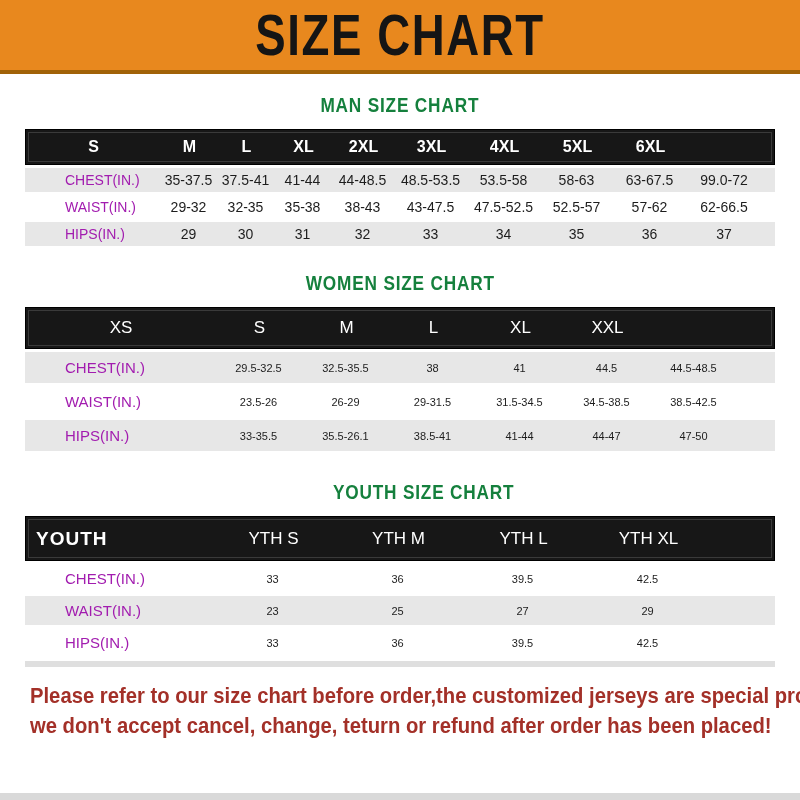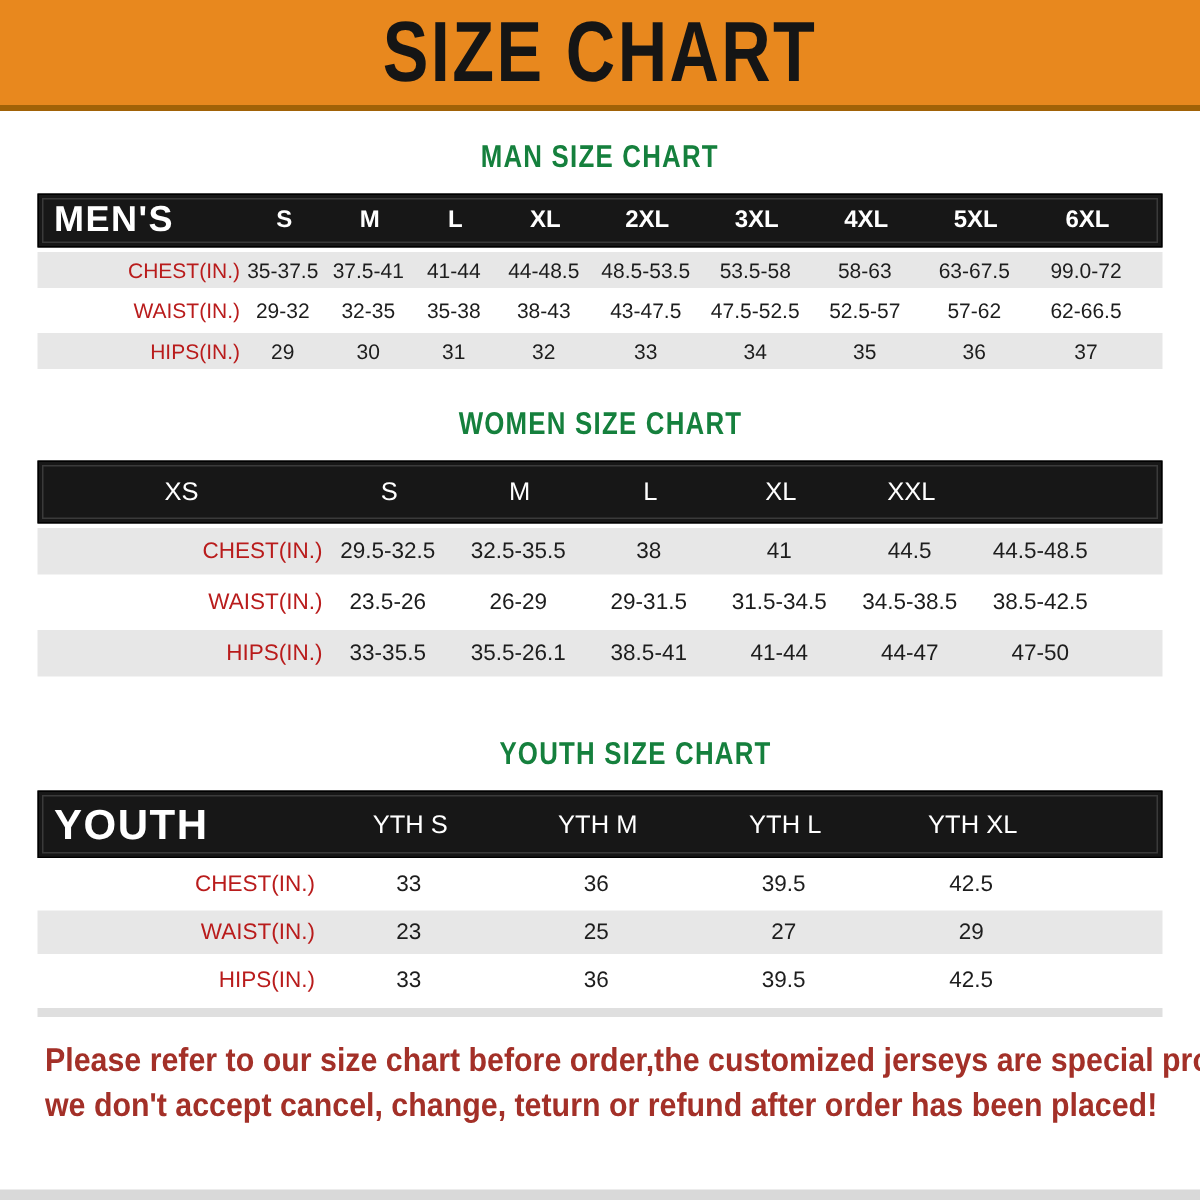--- a/index.html
+++ b/index.html
@@ -17,70 +17,69 @@
     transform:scaleX(.80);transform-origin:center;white-space:nowrap;
   }
   
   .section-title{
     text-align:center;font-weight:bold;color:#15803d;
     font-size:21px;line-height:1;white-space:nowrap;
   }
   .section-title span{display:inline-block;transform:scaleX(.82);transform-origin:center;letter-spacing:1px;}
   .t-men{margin-top:20px;}
   .t-women{margin-top:26px;}
-  .t-youth{margin-top:41px;padding-left:48px;}
+  .t-youth{margin-top:30px;padding-left:48px;}
   
   .size-table{margin:0 25px;}
   .men-table{margin-top:14px;}
   .women-table{margin-top:14px;}
   .youth-table{margin-top:14px;}
   .thead{
     background:#171717;color:#fff;display:grid;align-items:center;
     border:1px solid #000;box-shadow:inset 0 0 0 2px #171717, inset 0 0 0 3px #3a3a3a;
   }
   .men-table .thead{grid-template-columns:135px 57px 57px 57px 63px 73px 73px 73px 73px 76px;height:34px;}
   .women-table .thead{grid-template-columns:190px repeat(6,87px);height:40px;}
   .youth-table .thead{grid-template-columns:185px repeat(4,125px);height:43px;}
   .corner{
     font-weight:bold;padding-left:10px;letter-spacing:1px;white-space:nowrap;
   }
   .men-table .corner{font-size:24px;}
   .women-table .corner{font-size:22px;}
-  .youth-table .corner{font-size:28px;}
+  .youth-table .corner{font-size:19px;}
   .hsize{text-align:center;font-size:16px;font-weight:bold;white-space:nowrap;}
   .women-table .hsize,.youth-table .hsize{font-size:17px;font-weight:normal;}
   .trow{display:grid;align-items:center;margin-top:3px;}
   .men-table .trow{grid-template-columns:135px 57px 57px 57px 63px 73px 73px 73px 73px 76px;height:24px;}
   .women-table .trow{grid-template-columns:190px repeat(6,87px);height:31px;}
   .youth-table .trow{grid-template-columns:185px repeat(4,125px);height:29px;}
   .trow.gray{background:#E7E7E7;}
   .trow.white{background:#ffffff;}
-  .rlabel{text-align:right;font-size:14px;color:#b91c1c;white-space:nowrap;padding-left:40px;}
+  .rlabel{text-align:left;font-size:14px;color:#a21caf;white-space:nowrap;padding-left:40px;}
   .women-table .rlabel,.youth-table .rlabel{font-size:15px;}
   .val{text-align:center;font-size:14px;color:#1d1d1d;white-space:nowrap;}
-  .women-table .val,.youth-table .val{font-size:15px;text-align:center;}
+  .women-table .val,.youth-table .val{font-size:11px;text-align:center;}
   .table-foot{height:6px;background:#DFDFDF;margin:4px 25px 0 25px;}
   
   .footer-note{margin:14px 0 0 30px;color:#A33028;}
   .footer-line{font-size:22px;font-weight:bold;line-height:30px;white-space:nowrap;
     transform:scaleX(.92);transform-origin:left;}
   .bottom-strip{position:absolute;left:0;bottom:0;width:800px;height:7px;background:#D9D9D9;}
 </style>
 </head>
 <body>
 
 <div class="banner">
   <div class="banner-title">SIZE CHART</div>
 </div>
 
 <div class="section-title t-men"><span>MAN SIZE CHART</span></div>
 
 <div class="size-table men-table">
   <div class="thead">
-    <div class="corner">MEN'S</div>
     <div class="hsize">S</div>
     <div class="hsize">M</div>
     <div class="hsize">L</div>
     <div class="hsize">XL</div>
     <div class="hsize">2XL</div>
     <div class="hsize">3XL</div>
     <div class="hsize">4XL</div>
     <div class="hsize">5XL</div>
     <div class="hsize">6XL</div>
   </div>

